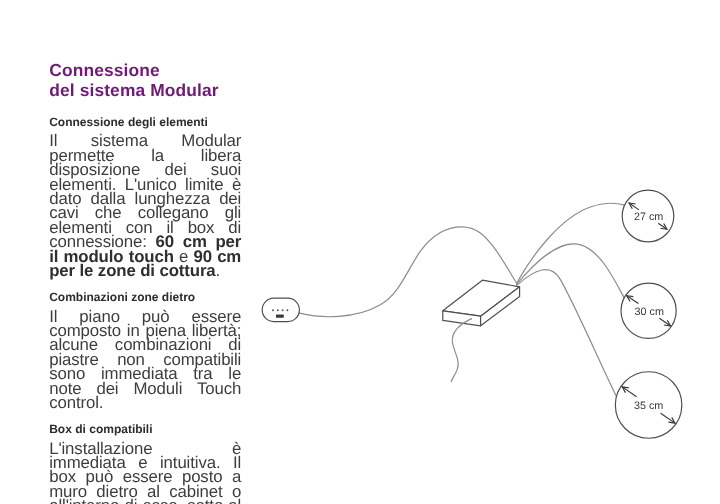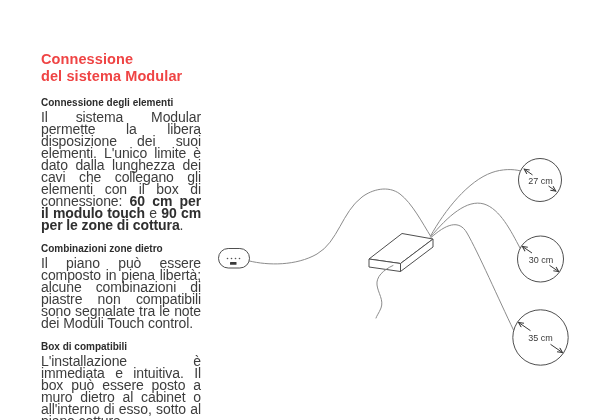--- a/index.html
+++ b/index.html
@@ -17,21 +17,21 @@
     top: 51px;
     width: 160px;
     color: #3d3d3d;
   }
   .title {
     margin: 0 0 12px 0;
     font-size: 14.5px;
     font-weight: bold;
     line-height: 17px;
     letter-spacing: 0.1px;
-    color: #ef4444;
+    color: #701a75;
   }
   .title span { display: block; }
   .section { margin: 0 0 12px 0; }
   .section h2 {
     margin: 0 0 2px 0;
     font-size: 10px;
     font-weight: bold;
     line-height: 12px;
     color: #2c2c2c;
   }
@@ -65,21 +65,21 @@
       <span>del sistema Modular</span>
     </h1>
 
     <div class="section">
       <h2>Connessione degli elementi</h2>
       <p><span>Il sistema Modular permette la libera disposizione dei suoi elementi. L'unico limite è dato dalla lunghezza dei cavi che collegano gli elementi con il box di connessione: </span><strong>60 cm per il modulo touch</strong><span> e </span><strong>90 cm per le zone di cottura</strong><span>.</span></p>
     </div>
 
     <div class="section">
       <h2>Combinazioni zone dietro</h2>
-      <p>Il piano può essere composto in piena libertà; alcune combinazioni di piastre non compatibili sono segnalate tra le note dei Moduli Touch control.</p>
+      <p>Il piano può essere composto in piena libertà; alcune combinazioni di piastre non compatibili sono immediata tra le note dei Moduli Touch control.</p>
     </div>
 
     <div class="section">
       <h2>Box di compatibili</h2>
       <p>L'installazione è immediata e intuitiva. Il box può essere posto a muro dietro al cabinet o all'interno di esso, sotto al piano cottura.</p>
     </div>
   </div>
 
   <svg class="diagram" width="600" height="420" viewBox="0 0 600 420">
     <defs>

